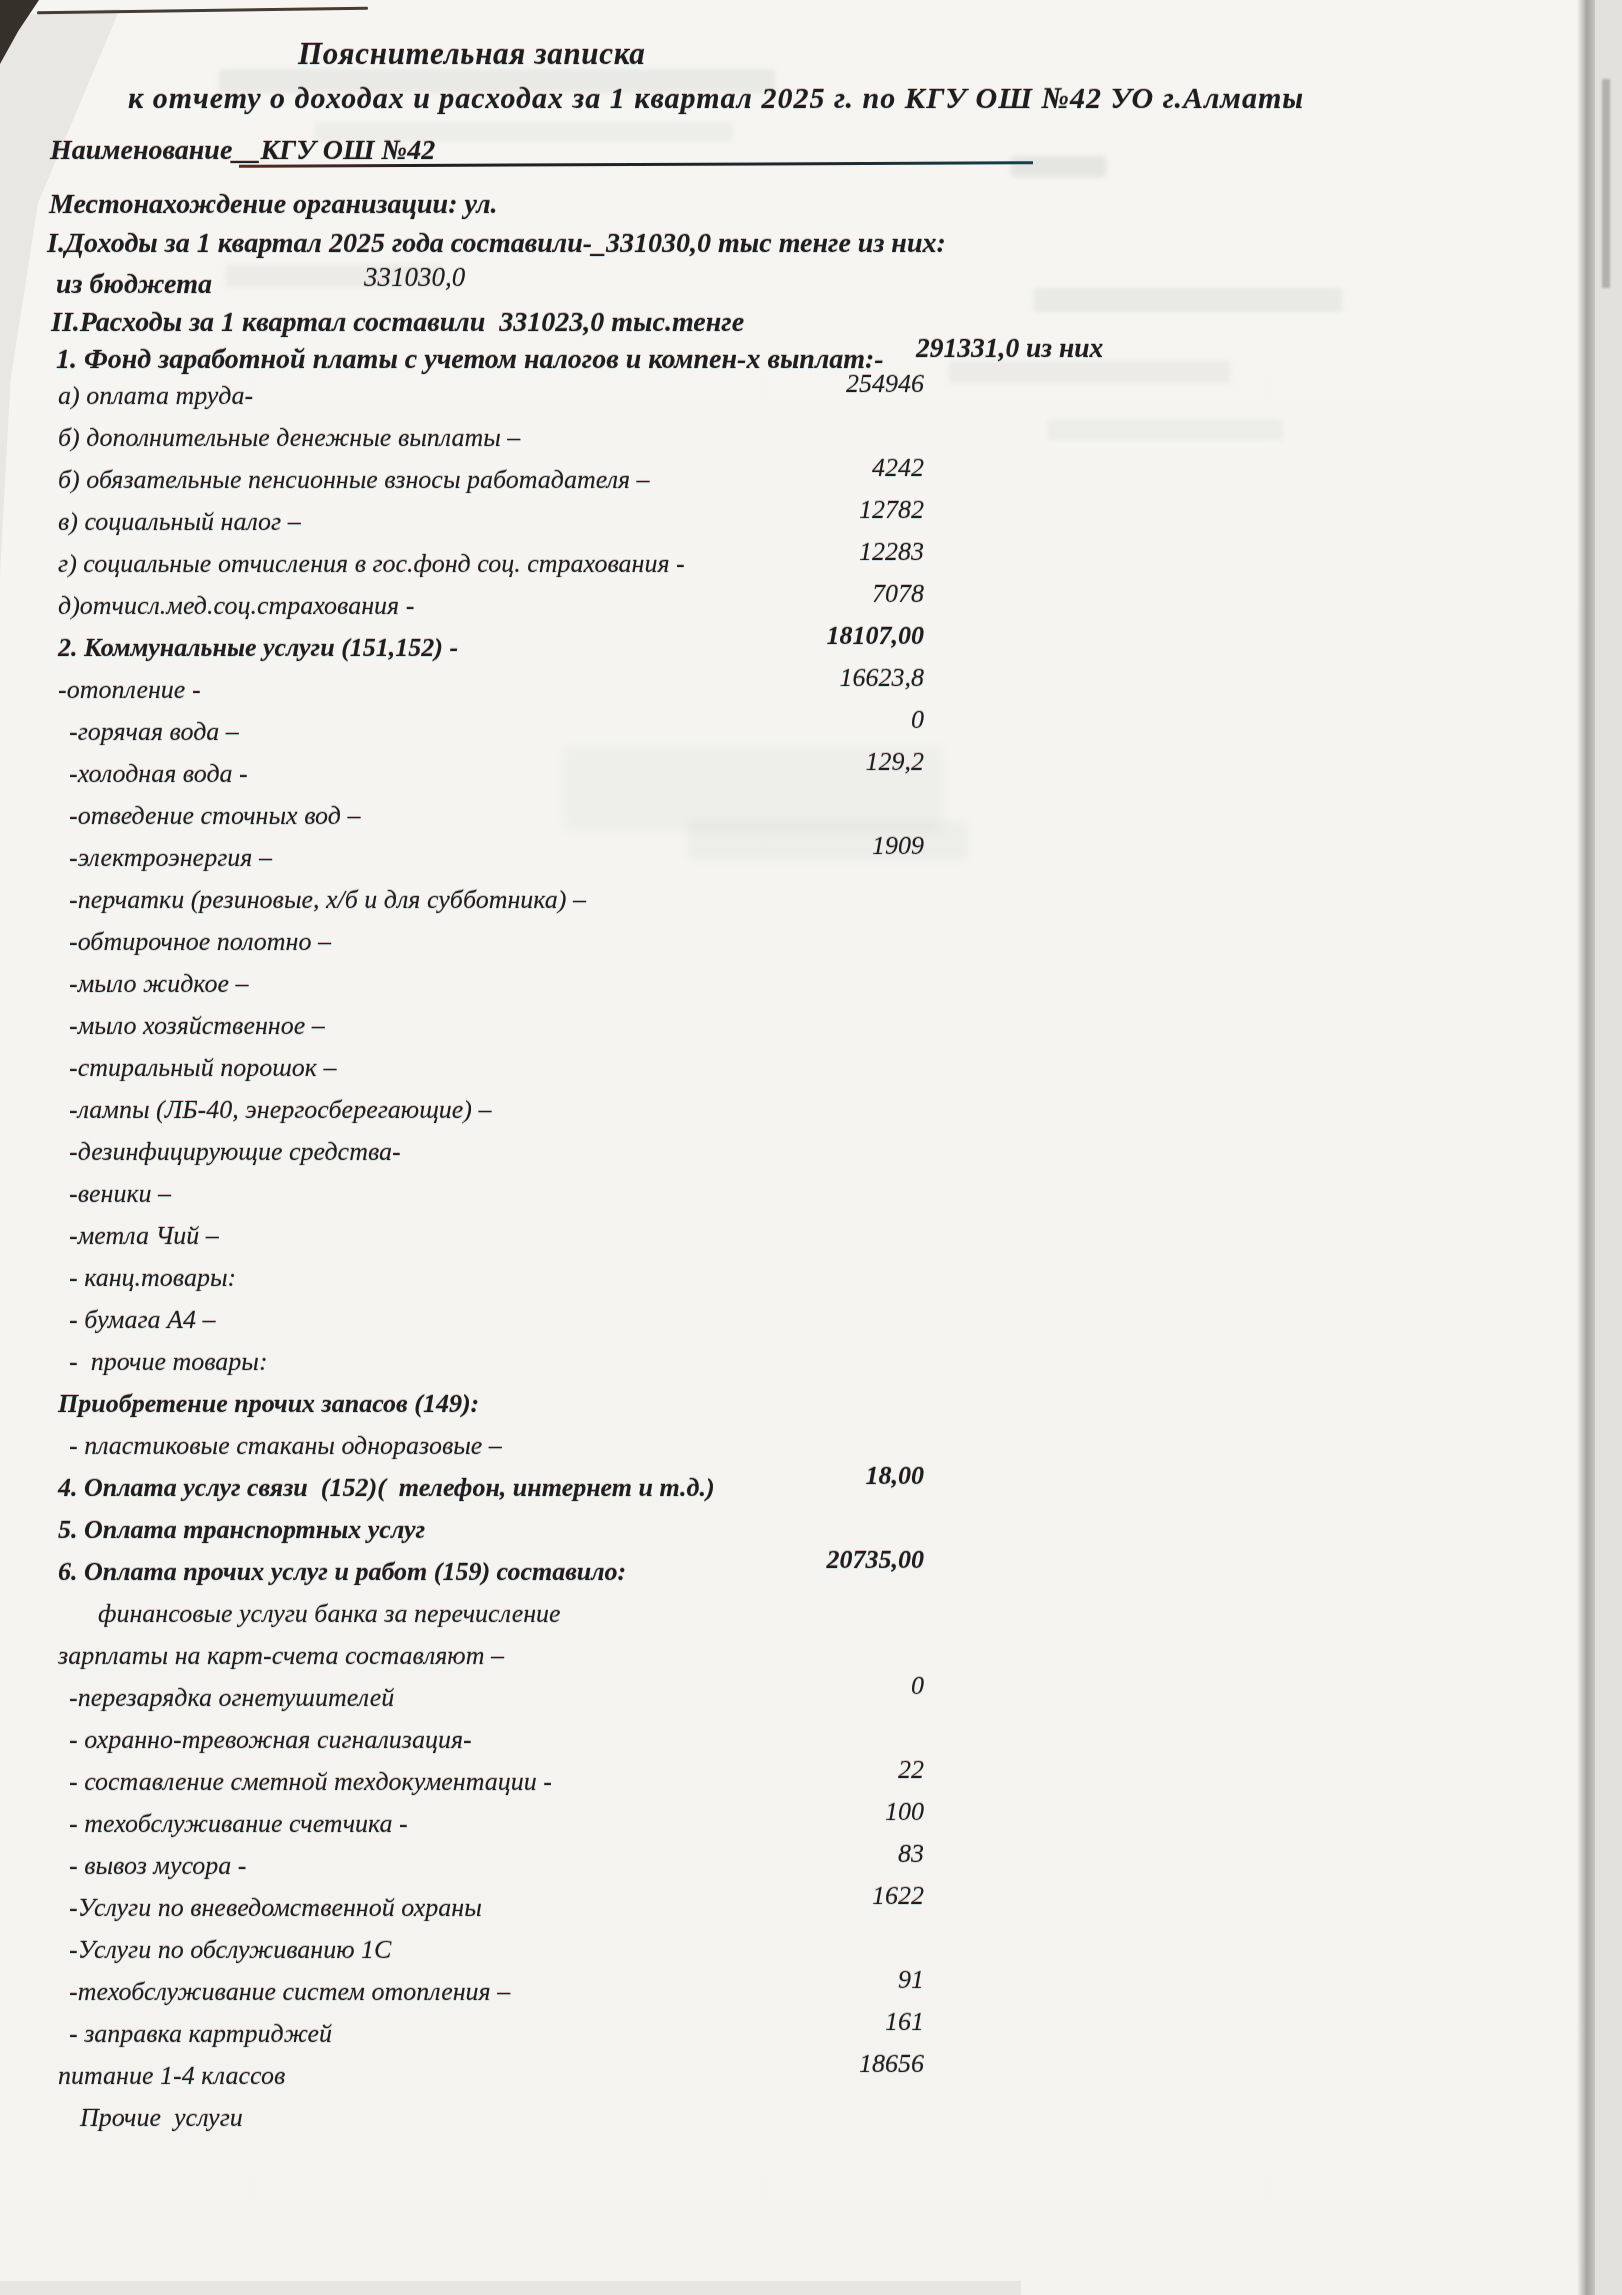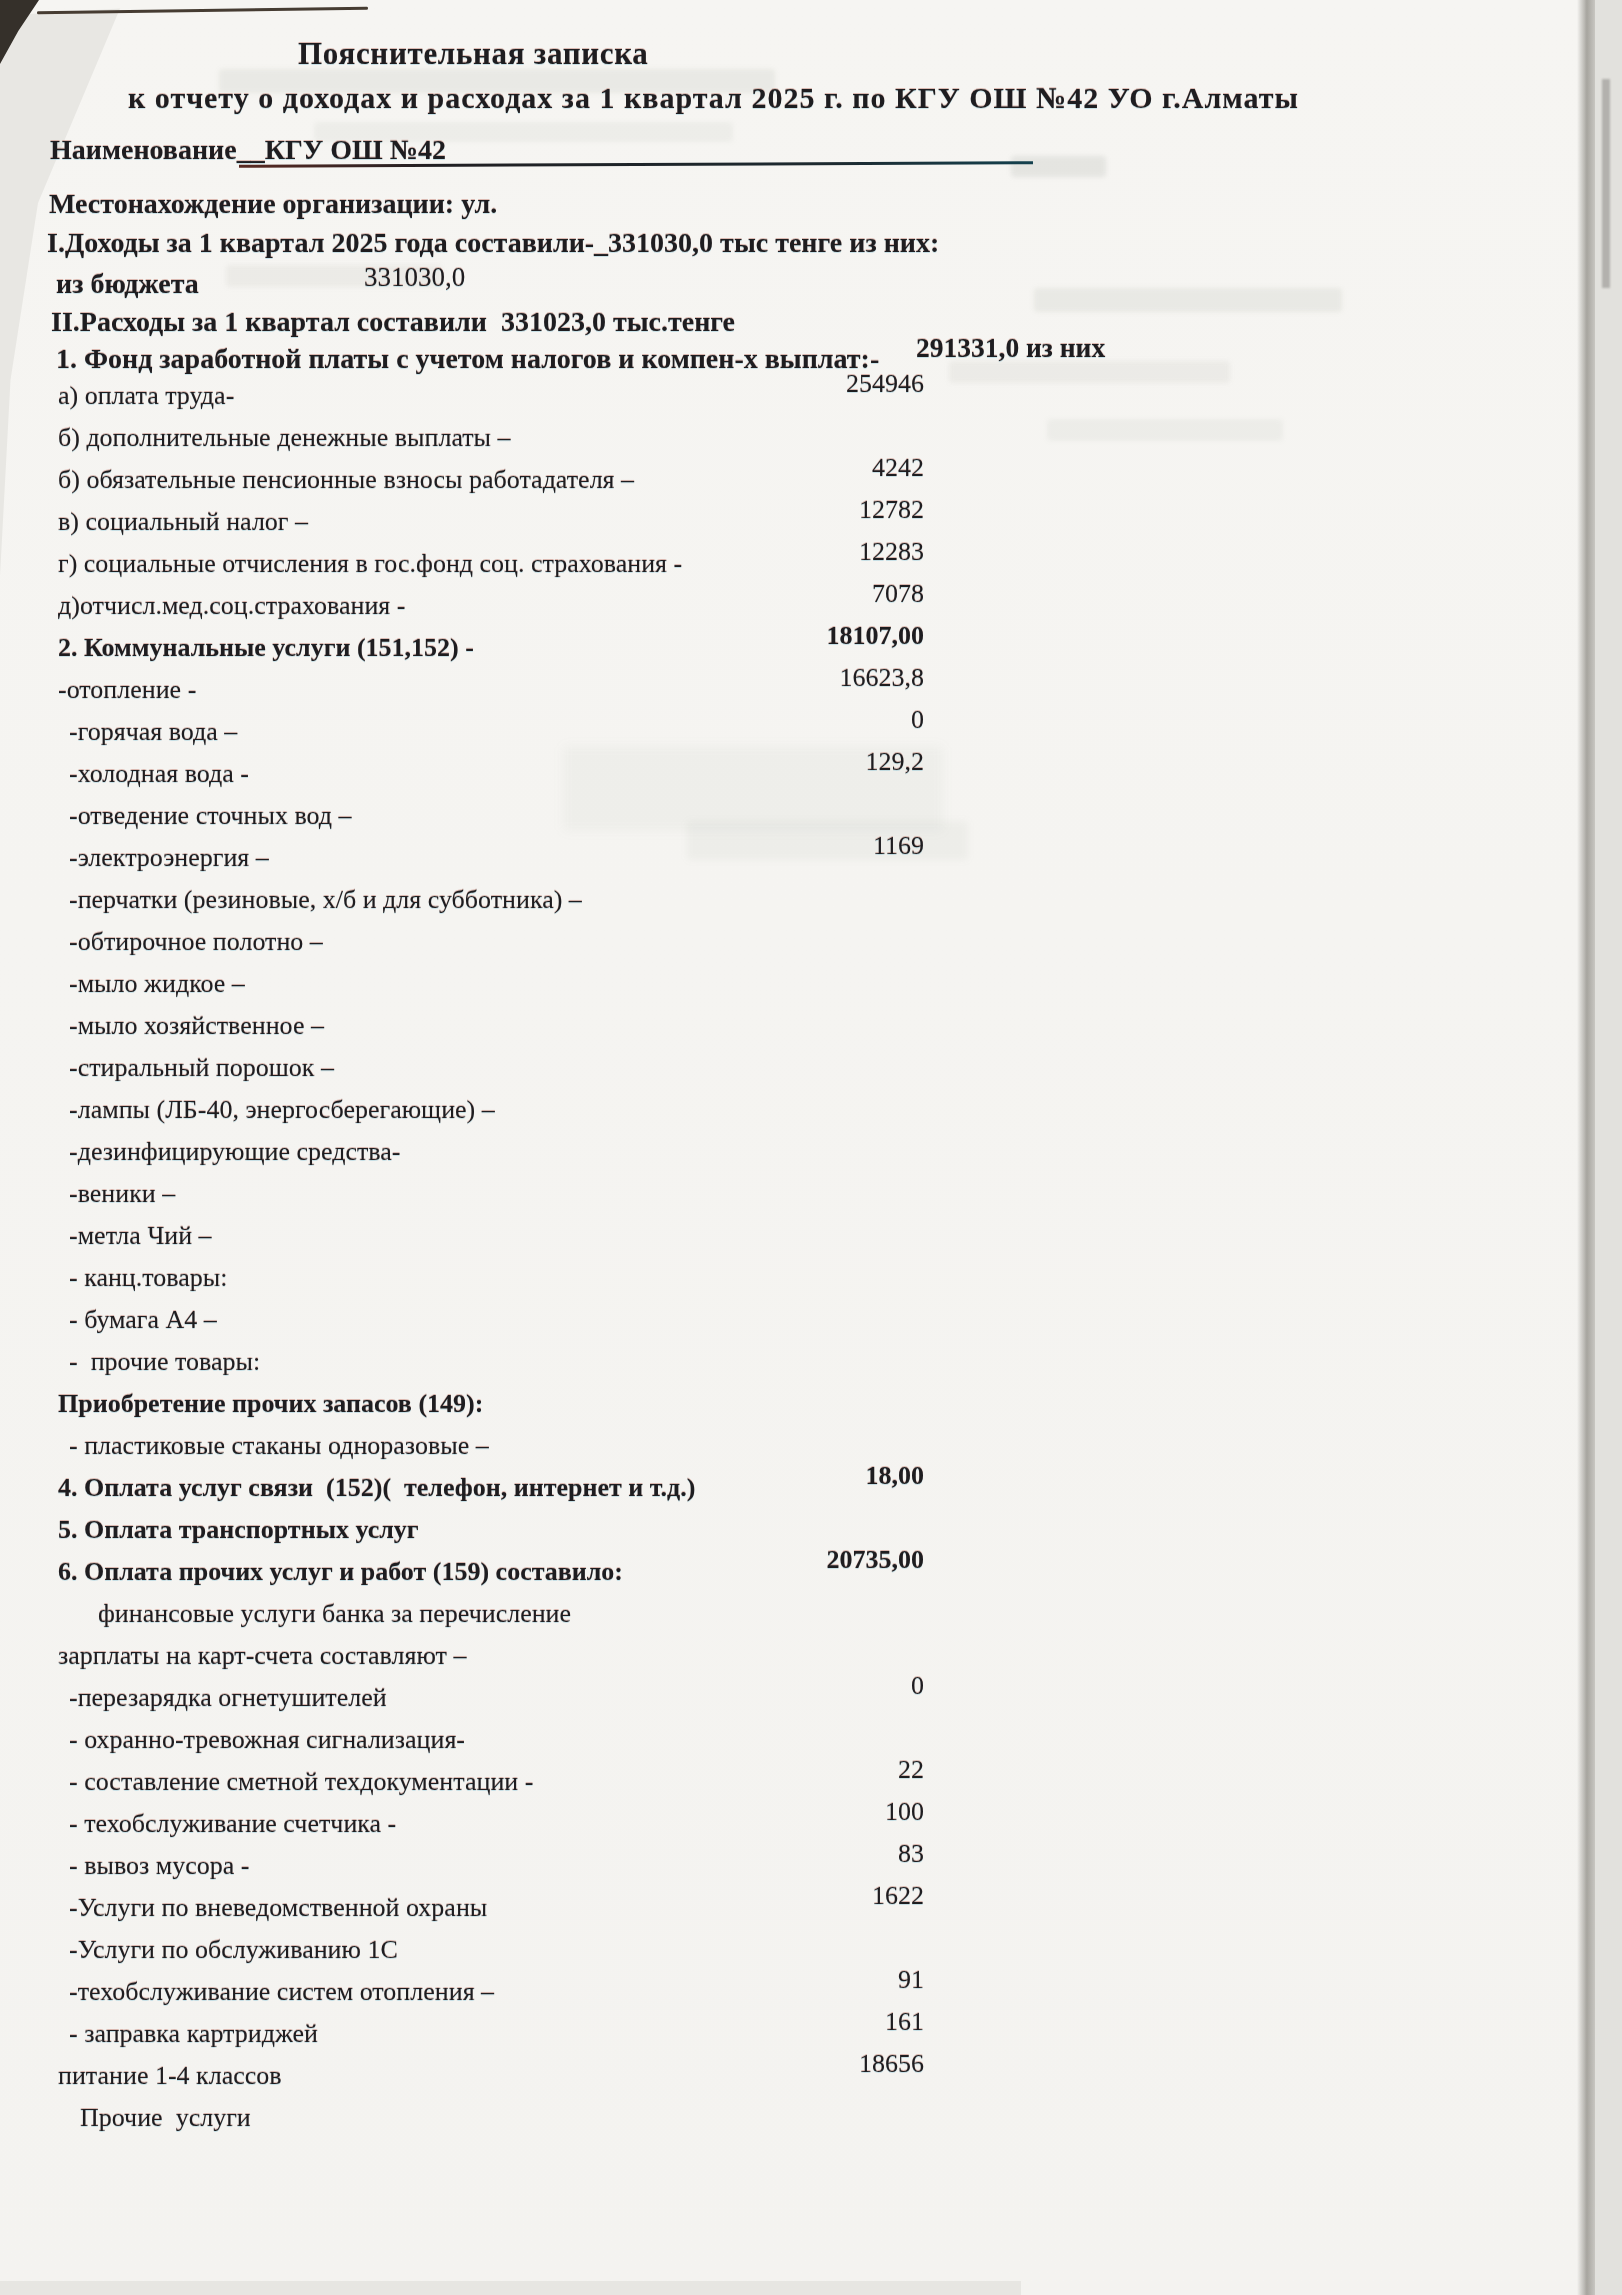--- a/index.html
+++ b/index.html
@@ -3,21 +3,21 @@
 <meta charset="utf-8">
 <style>
   html,body{margin:0;padding:0;}
   body{
     width:1623px;height:2295px;
     background:#e9e8e4;
     font-family:"Liberation Serif", serif;
     color:#1e1d20;
     overflow:hidden;
   }
-  .scan{position:relative;width:1330px;height:2295px;}
+  .scan{position:relative;width:1330px;height:2295px;font-style:italic;}
   .paper{
     position:absolute;left:0;top:0;width:1585px;height:2295px;
     background:linear-gradient(180deg,#f6f5f2 0%,#f5f4f1 40%,#f4f3f0 100%);
   }
   
   .corner-dark{
     position:absolute;left:0;top:0;width:46px;height:65px;
     background:#35302a;
     clip-path:polygon(0 0,39px 0,18.3px 31px,0 64px);
   }
@@ -164,21 +164,21 @@
       </div>
       <div class="row ind1">
         <span class="lbl">-холодная вода -</span>
         <span class="val">129,2</span>
       </div>
       <div class="row ind1">
         <span class="lbl">-отведение сточных вод –</span>
       </div>
       <div class="row ind1">
         <span class="lbl">-электроэнергия –</span>
-        <span class="val">1169</span>
+        <span class="val">1909</span>
       </div>
       <div class="row ind1">
         <span class="lbl">-перчатки (резиновые, х/б и для субботника) –</span>
       </div>
       <div class="row ind1">
         <span class="lbl">-обтирочное полотно –</span>
       </div>
       <div class="row ind1">
         <span class="lbl">-мыло жидкое –</span>
       </div>

